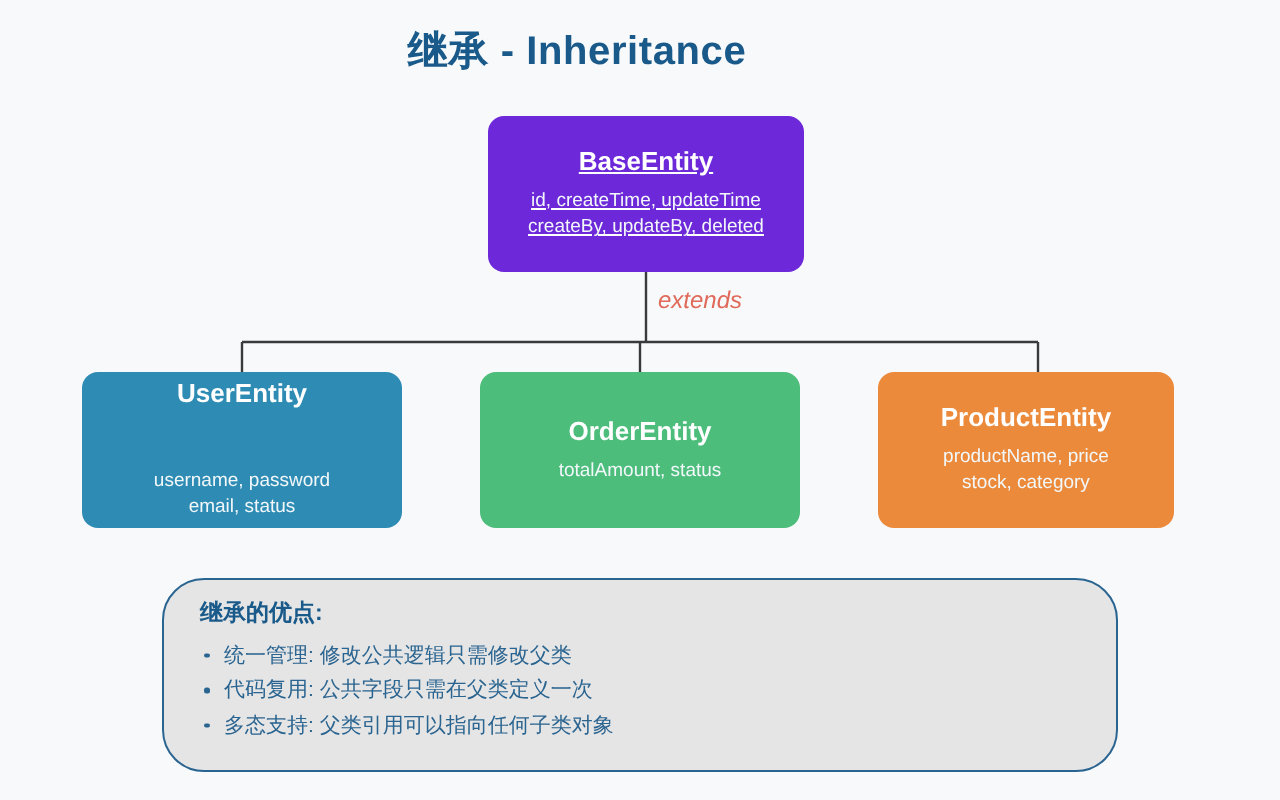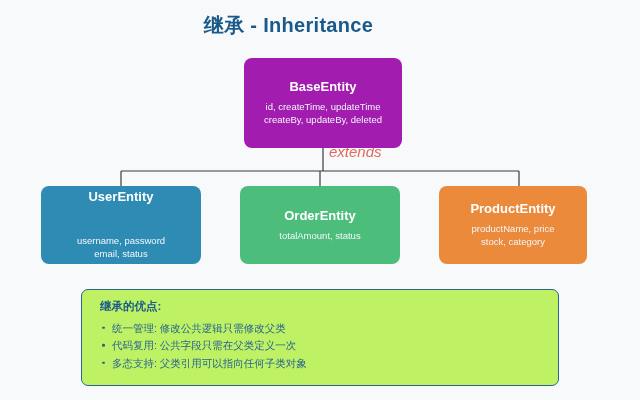--- a/index.html
+++ b/index.html
@@ -39,21 +39,21 @@
     left: 0;
     top: 0;
     width: 640px;
     height: 400px;
     pointer-events: none;
   }
   .extends-label {
     position: absolute;
     left: 329px;
     top: 143px;
-    font-size: 15px;
+    font-size: 12px;
     font-style: italic;
     color: #e06a5a;
     white-space: nowrap;
   }
 
   
   .entity {
     position: absolute;
     box-sizing: border-box;
     border-radius: 8px;
@@ -74,22 +74,23 @@
   .entity .entity-fields {
     font-size: 9.5px;
     line-height: 1.45;
     color: #f2f7fa;
   }
 
   .entity-base {
     left: 244px;
     top: 58px;
     width: 158px;
-    height: 90px;
-    background: #a21caf;
+    height: 78px;
+    background: #6d28d9;
+    text-decoration: underline;
   }
   .entity-user {
     left: 41px;
     top: 186px;
     width: 160px;
     height: 78px;
     background: #2e8cb4;
     gap: 24px;
   }
   .entity-order {
@@ -108,23 +109,23 @@
   }
 
   
   .benefits-panel {
     position: absolute;
     left: 81px;
     top: 289px;
     width: 478px;
     height: 97px;
     box-sizing: border-box;
-    background: #bef264;
+    background: #e5e5e5;
     border: 1.4px solid #2a6490;
-    border-radius: 7px;
+    border-radius: 21px;
     padding: 9px 18px 6px 18px;
   }
   .benefits-title {
     font-size: 11.5px;
     font-weight: bold;
     color: #1a5a8a;
     margin-bottom: 5px;
   }
   .benefits-list {
     list-style: none;

